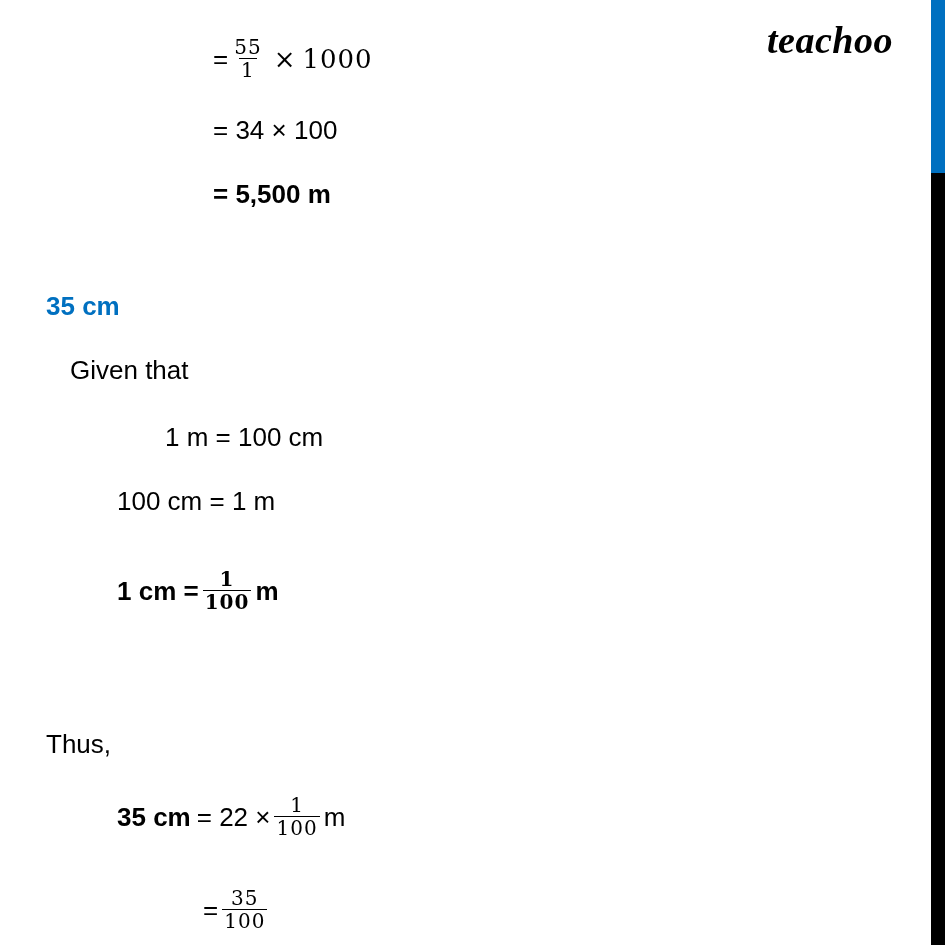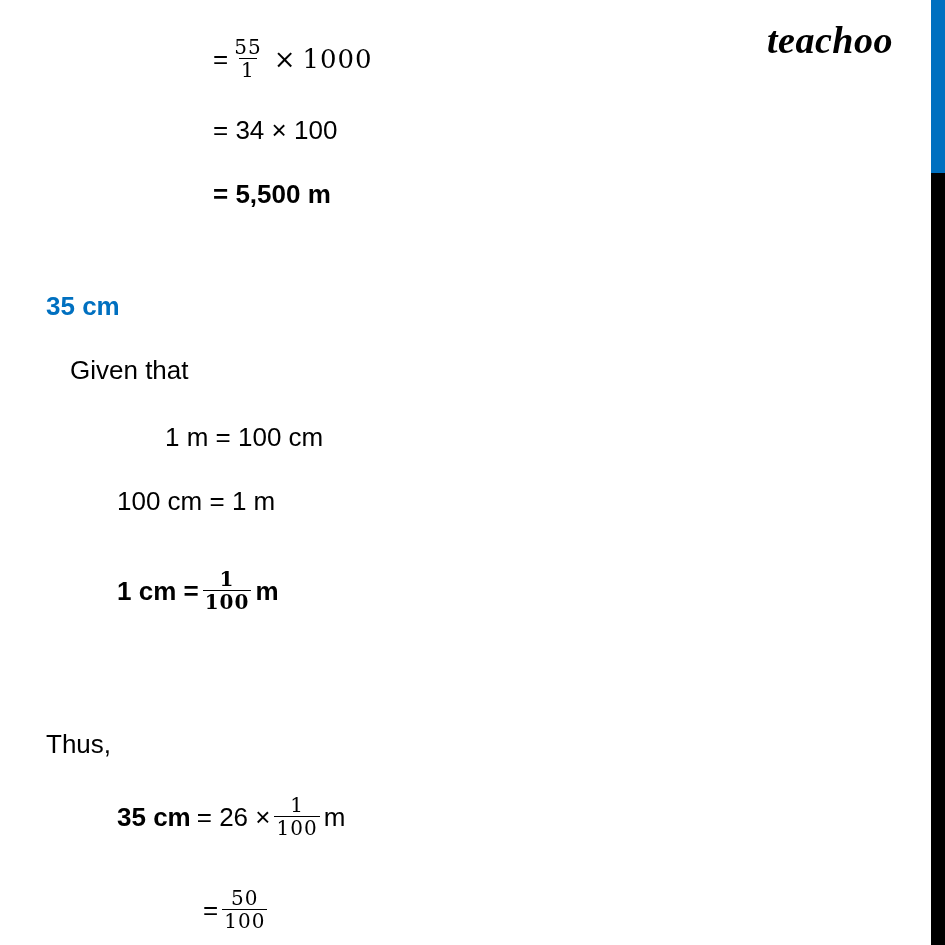--- a/index.html
+++ b/index.html
@@ -58,27 +58,27 @@
     <span class="den">100</span>
   </span>
   <span>m</span>
 </div>
 
 <div class="line" style="left:46px;top:712px;margin-top:17px;">Thus,</div>
 
 <div class="line" style="left:117px;top:796px;">
   <span class="bold">35 cm</span>
   <span class="sp"></span>
-  <span>= 26 ×</span>
+  <span>= 22 ×</span>
   <span class="frac">
     <span class="num">1</span>
     <span class="den">100</span>
   </span>
   <span>m</span>
 </div>
 
 <div class="line" style="left:203px;top:889px;">
   <span>=</span>
   <span class="frac">
-    <span class="num">50</span>
+    <span class="num">35</span>
     <span class="den">100</span>
   </span>
 </div>
 
 </body></html>

